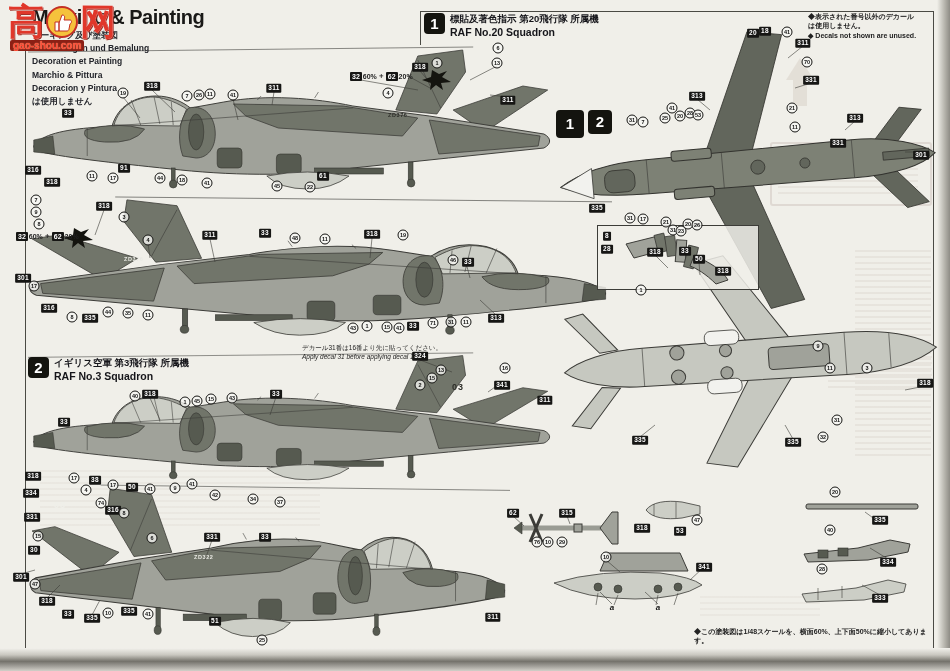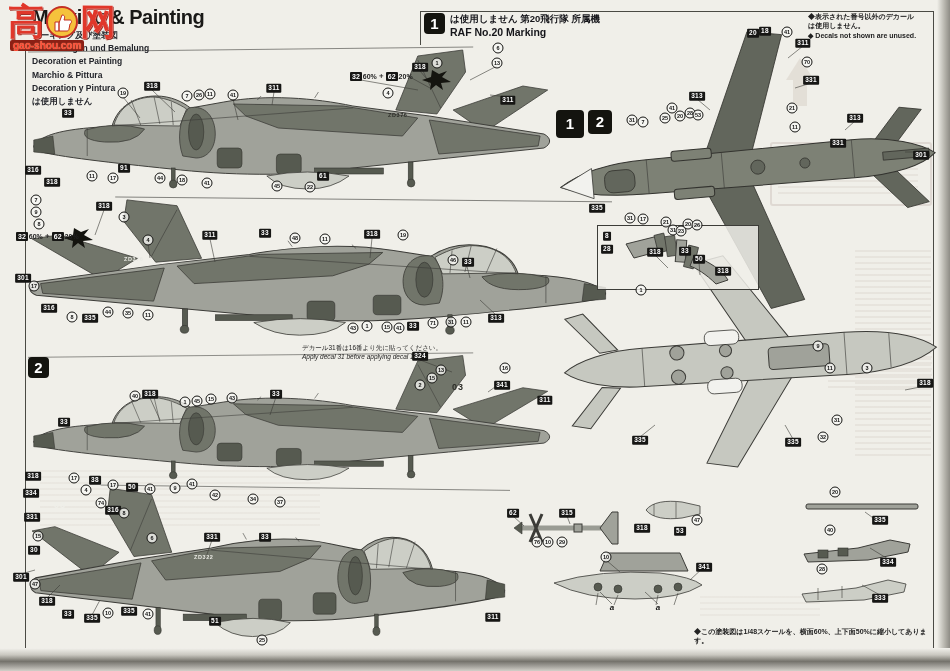--- a/index.html
+++ b/index.html
@@ -138,56 +138,60 @@
   <div class="frame" style="left:420px;top:11px;width:1px;height:34px;"></div>
   <div class="frame" style="left:25px;top:648px;width:908px;height:1px;"></div>
 
   <div class="abs" style="left:32px;top:6px;z-index:30;">
     <div class="hdr-title">Marking &amp; Painting</div>
     <div class="lang">
       <div>マーキング及び塗装図</div>
       <div>Markierungen und Bemalung</div>
       <div>Decoration et Painting</div>
       <div>Marchio &amp; Pittura</div>
-      <div>Decoration y Pintura</div>
+      <div>Decoracion y Pintura</div>
       <div>は使用しません</div>
     </div>
   </div>
 
   <div class="wm abs" style="left:8px;top:4px;">
     <span class="wm-char">高</span>
     <svg width="34" height="34" viewBox="0 0 34 34">
       <circle cx="17" cy="17" r="15" fill="#f5c23c" stroke="#c43024" stroke-width="2"></circle>
       <path d="M10,17 h4 v9 h-4 Z M14,18 l3,-8 c3,0 3,2 2,5 h6 c2,0 2,3 0,4 l-1,5 c0,1 -1,2 -2,2 h-8 Z" fill="#fff" stroke="#c43024" stroke-width="1"></path>
     </svg>
     <span class="wm-char">网</span>
     <span class="wm-dom">gao-shou.com</span>
   </div>
 
   <div class="sec abs" style="left:424px;top:13px;">
     <div class="sec-num">1</div>
     <div>
-      <div class="sec-jp">は使用しません 第20飛行隊 所属機</div>
-      <div class="sec-en">RAF No.20 Marking</div>
+      <div class="sec-jp">標貼及著色指示 第20飛行隊 所属機</div>
+      <div class="sec-en">RAF No.20 Squadron</div>
     </div>
   </div>
 
   <div class="note abs" style="left:808px;top:12px;width:122px;">
     <div>◆表示された番号以外のデカール</div>
     <div>は使用しません。</div>
     <div>◆ Decals not shown are unused.</div>
   </div>
 
   <div class="sec abs" style="left:556px;top:110px;gap:4px;">
     <div class="sec-num" style="width:24px;height:24px;line-height:24px;border:2px solid #14140f;background:#14140f;">1</div>
     <div class="sec-num" style="width:24px;height:24px;line-height:24px;">2</div>
   </div>
 
   <div class="sec abs" style="left:28px;top:357px;">
     <div class="sec-num">2</div>
+    <div>
+      <div class="sec-jp">イギリス空軍 第3飛行隊 所属機</div>
+      <div class="sec-en">RAF No.3 Squadron</div>
+    </div>
   </div>
 
   <div class="note abs" style="left:302px;top:344px;width:190px;font-weight:normal;font-size:6.5px;">
     <div>デカール31番は16番より先に貼ってください。</div>
     <div style="font-style:italic;">Apply decal 31 before applying decal 16.</div>
   </div>
 
   <div class="note abs" style="left:694px;top:627px;width:246px;">
     <div>◆この塗装図は1/48スケールを、横面60%、上下面50%に縮小してあります。</div>
     <div>◆This marking chart has been reduced by 60% in the side view and 50% in</div>

